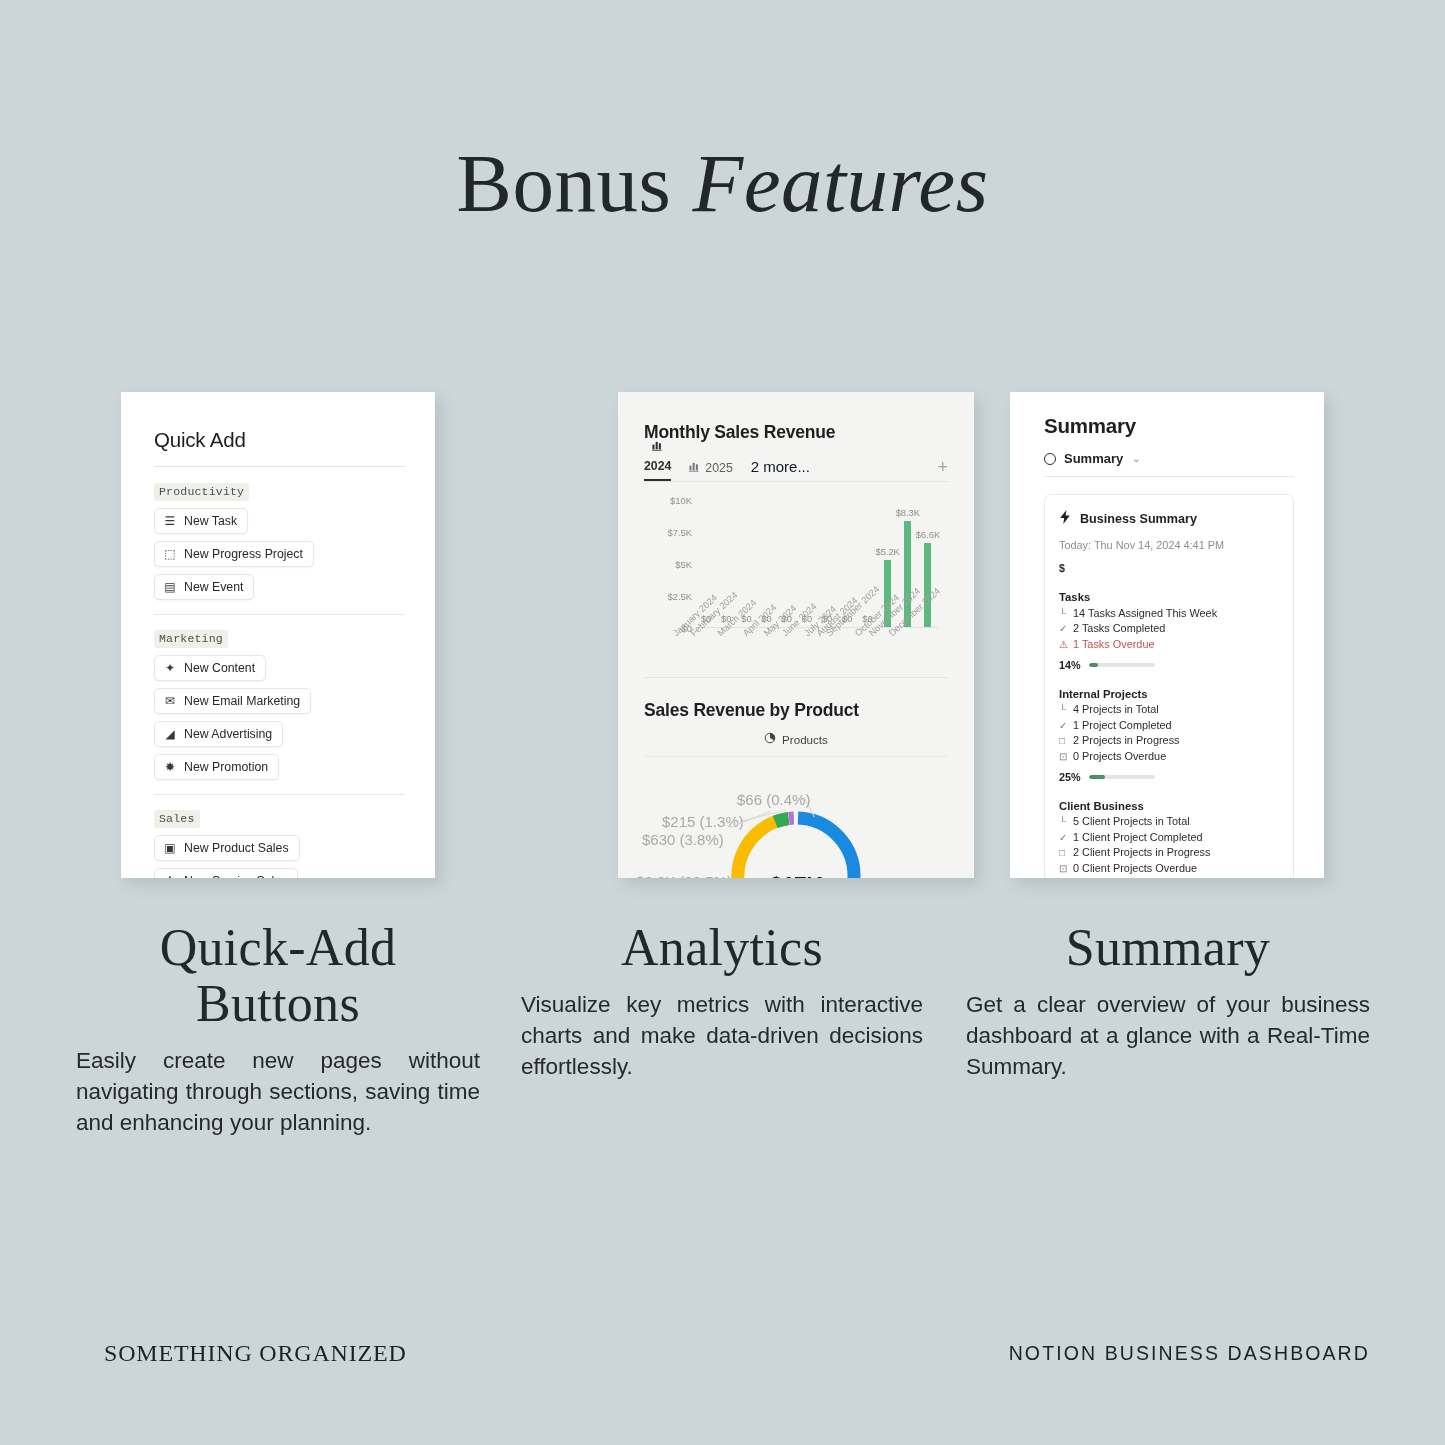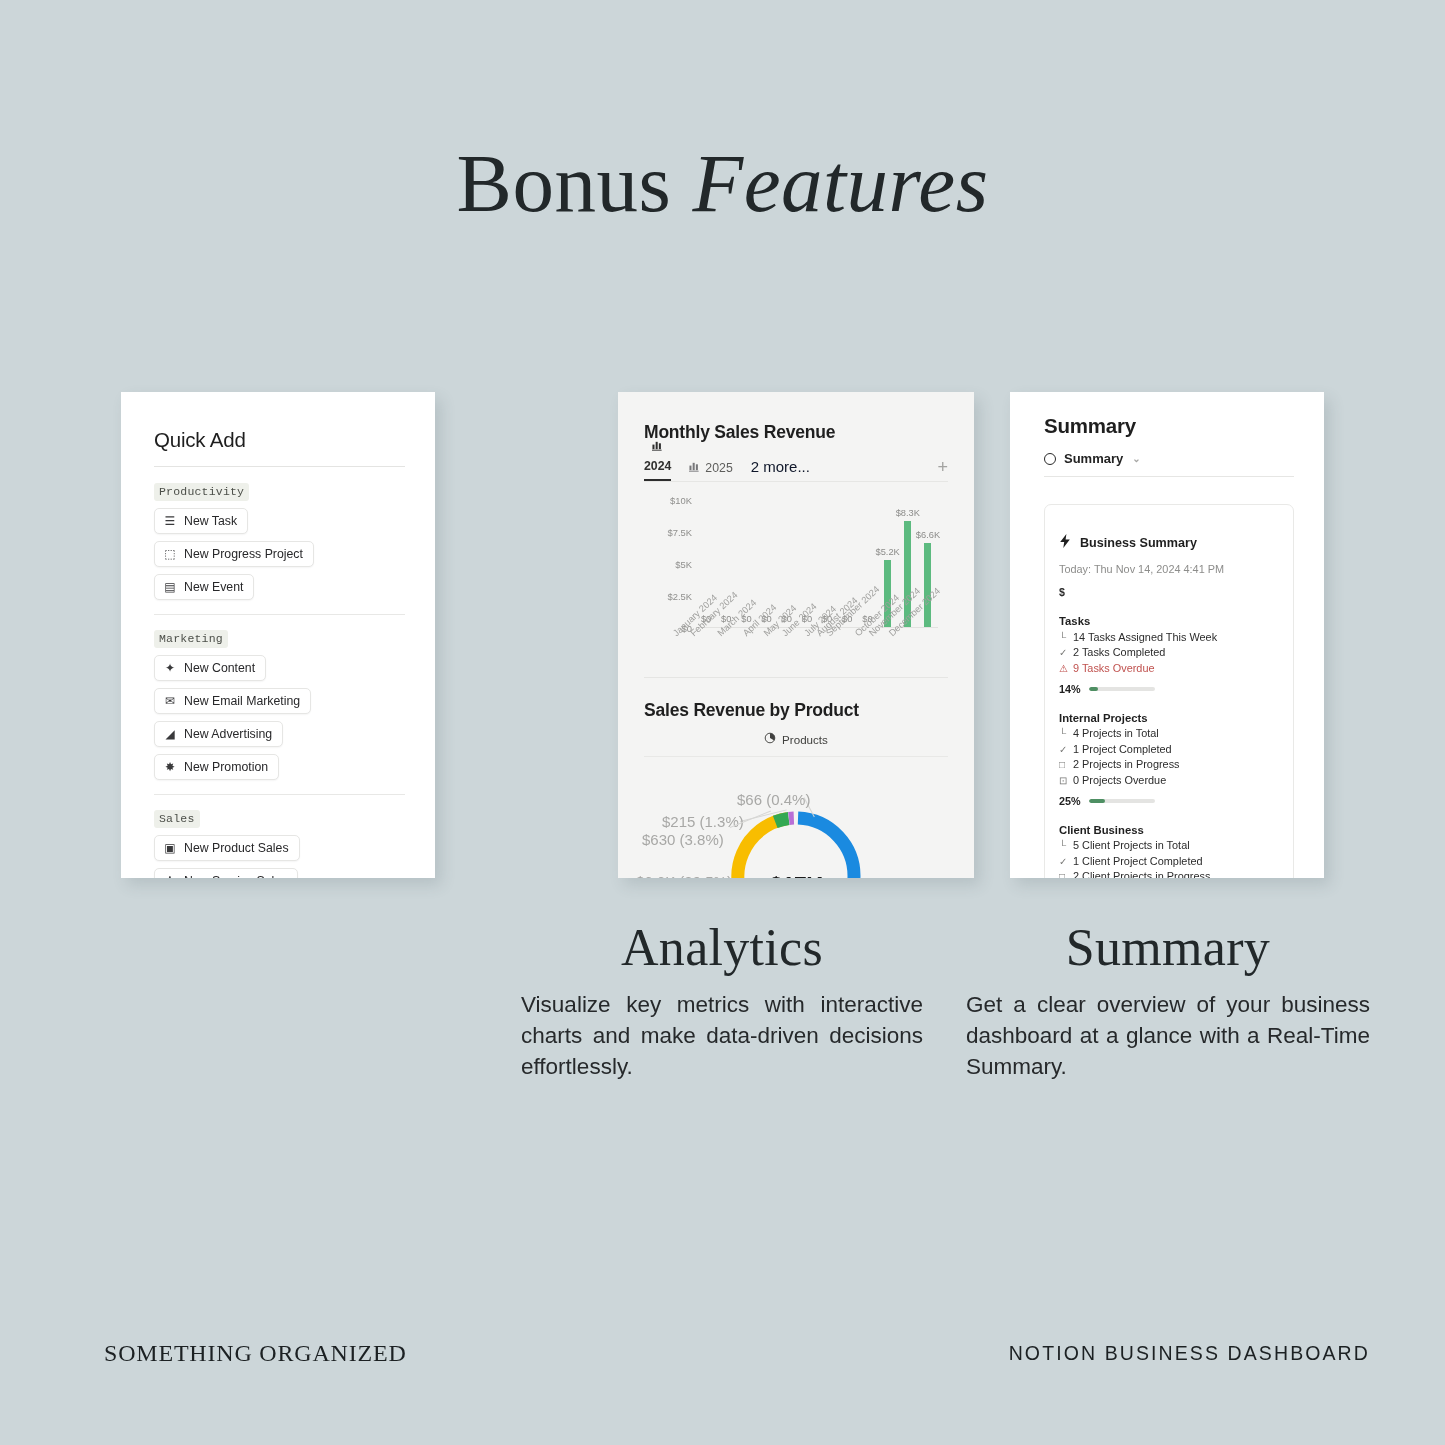--- a/index.html
+++ b/index.html
@@ -215,22 +215,22 @@
   .sm-circle {
     width: 12px; height: 12px; border: 1.7px solid #2a2a2a; border-radius: 50%;
     display: inline-block;
   }
   .sm-chev { color: #a6a6a4; font-size: 10px; margin-left: 1px; }
   .sm-rule { height: 1px; background: #e6e6e4; margin: 10px 0 0 0; }
 
   .sm-box {
     border: 1px solid #e9e9e7;
     border-radius: 7px;
-    margin-top: 27px;
-    padding: 29px 14px 14px 14px;
+    margin-top: 17px;
+    padding: 15px 14px 14px 14px;
   }
   .sm-box-head { display: flex; align-items: center; gap: 9px; font-size: 12.6px; font-weight: bold; color: #1f1f1f; }
   .sm-today { font-size: 10.9px; color: #8d8d8b; margin-top: 12px; }
   .sm-dollar { font-size: 10.6px; color: #2b2b2b; font-weight: bold; margin-top: 11px; }
   .sm-sec-title { font-size: 11.3px; font-weight: bold; color: #1f1f1f; margin-top: 17px; }
   .sm-li { font-size: 10.9px; color: #2c2c2c; margin-top: 3.5px; display: flex; align-items: baseline; gap: 5px; }
   .sm-li .mk { color: #7a7a78; font-size: 10px; width: 9px; display: inline-block; }
   .sm-li.warn, .sm-li.warn .mk { color: #c0524f; }
   .sm-prog { display: flex; align-items: center; gap: 8px; margin-top: 9px; }
   .sm-pct { font-size: 10.8px; font-weight: bold; color: #1f1f1f; }
@@ -535,21 +535,21 @@
               <div class="sm-li">
                 <span class="mk">└</span>
                 <span>14 Tasks Assigned This Week</span>
               </div>
               <div class="sm-li">
                 <span class="mk">✓</span>
                 <span>2 Tasks Completed</span>
               </div>
               <div class="sm-li warn">
                 <span class="mk">⚠</span>
-                <span>9 Tasks Overdue</span>
+                <span>1 Tasks Overdue</span>
               </div>
               <div class="sm-prog">
                 <span class="sm-pct">14%</span>
                 <div class="sm-track">
                   <div class="sm-fill" style="width: 14%;"></div>
                 </div>
               </div>
             </div>
             <div>
               <div class="sm-sec-title">Internal Projects</div>
@@ -599,20 +599,24 @@
               </div>
             </div>
           </div>
       </div>
     </div>
   </div>
 
 </div>
 
 <div class="captions">
+  <div class="cap cap-1">
+    <div class="cap-h">Quick-Add Buttons</div>
+    <div class="cap-p">Easily create new pages without navigating through sections, saving time and enhancing your planning.</div>
+  </div>
   <div class="cap cap-2">
     <div class="cap-h">Analytics</div>
     <div class="cap-p">Visualize key metrics with interactive charts and make data-driven decisions effortlessly.</div>
   </div>
   <div class="cap cap-3">
     <div class="cap-h">Summary</div>
     <div class="cap-p">Get a clear overview of your business dashboard at a glance with a Real-Time Summary.</div>
   </div>
 </div>
 

